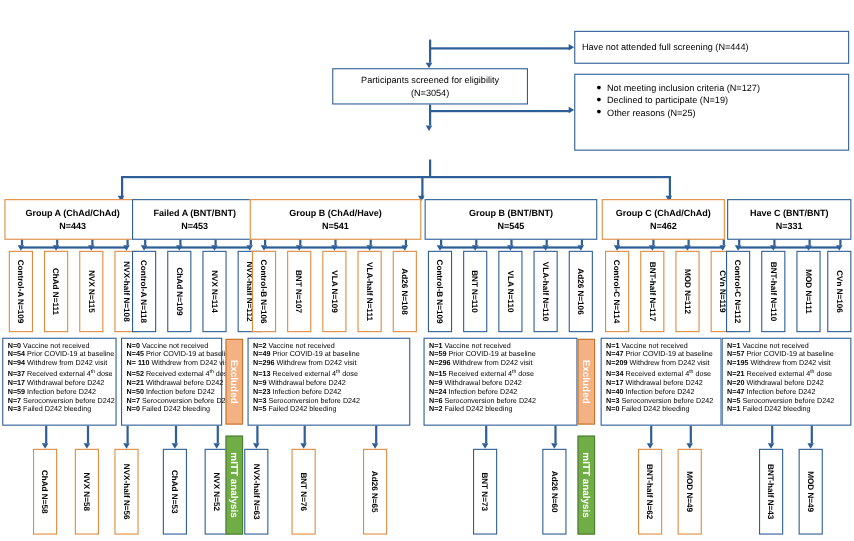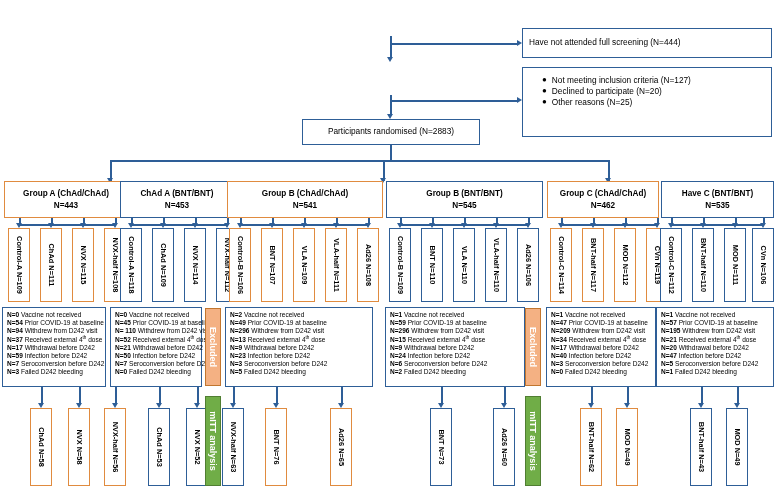--- a/index.html
+++ b/index.html
@@ -59,39 +59,42 @@
     border-left:5px solid #2E5E97;}
   .bullet-row{display:flex;gap:5px;align-items:flex-start;}
   .bullet-dot{font-size:8px;line-height:1.3;}
 </style>
 </head>
 <body>
 
 <div id="root">
 
 
-
-  <div class="box" style="left:302px;top:119px;width:178px;height:26px;">
-    <div class="toptext">Participants randomised (N=2883)</div>
-  </div>
+  <div class="box" style="left:302px;top:62px;width:178px;height:33px;">
+    <div class="toptext">
+      <span>Participants screened for eligibility</span><br>
+      <span>(N=3054)</span>
+    </div>
+  </div>
+
 
   <div class="box" style="left:522px;top:28px;width:250px;height:30px;justify-content:flex-start;">
     <div class="toptext" style="padding-left:6px;">Have not attended full screening (N=444)</div>
   </div>
 
   <div class="box" style="left:522px;top:67px;width:250px;height:70px;align-items:flex-start;justify-content:flex-start;">
     <div class="toptext" style="text-align:left;padding:4px 6px;">
       <div style="height:3px;"></div>
       <div class="bullet-row" style="padding-left:13px;">
         <span class="bullet-dot">●</span>
         <span>Not meeting inclusion criteria (N=127)</span>
       </div>
       <div class="bullet-row" style="padding-left:13px;">
         <span class="bullet-dot">●</span>
-        <span>Declined to participate (N=20)</span>
+        <span>Declined to participate (N=19)</span>
       </div>
       <div class="bullet-row" style="padding-left:13px;">
         <span class="bullet-dot">●</span>
         <span>Other reasons (N=25)</span>
       </div>
     </div>
   </div>
 
   <div class="ln-v" style="left:390px;top:36px;height:21px;"></div>
   <div class="arrow-d" style="left:386.6px;top:57px;"></div>
@@ -156,21 +159,21 @@
       <div class="arrow-d" style="left:75.6px;top:402.5px;"></div>
       <div class="vbox orange" style="left:68px;top:408px;width:22px;height:78px;border-color:#E08B3F;">
         <span class="vlabel">NVX N=58</span>
       </div>
       <div class="ln-v" style="left:115px;top:387px;height:16px;"></div>
       <div class="arrow-d" style="left:111.6px;top:402.5px;"></div>
       <div class="vbox orange" style="left:104px;top:408px;width:22px;height:78px;border-color:#E08B3F;">
         <span class="vlabel">NVX-half N=56</span>
       </div>
       <div class="box" style="left:120px;top:181px;width:114px;height:37px;border-color:#2E5E97;">
-        <div class="grp"><span>ChAd A (BNT/BNT)</span><br><span>N=453</span></div>
+        <div class="grp"><span>Failed A (BNT/BNT)</span><br><span>N=453</span></div>
       </div>
       <div class="ln-h" style="left:131px;top:224px;width:96px;"></div>
       <div class="ln-v" style="left:131px;top:218px;height:5px;"></div>
       <div class="arrow-d" style="left:127.6px;top:222.5px;"></div>
       <div class="vbox" style="left:120px;top:228px;width:22px;height:74px;border-color:#2E5E97;">
         <span class="vlabel">Control-A N=118</span>
       </div>
       <div class="ln-v" style="left:163px;top:218px;height:5px;"></div>
       <div class="arrow-d" style="left:159.6px;top:222.5px;"></div>
       <div class="vbox" style="left:152px;top:228px;width:22px;height:74px;border-color:#2E5E97;">
@@ -205,21 +208,21 @@
       <div class="arrow-d" style="left:193.6px;top:402.5px;"></div>
       <div class="vbox" style="left:186px;top:408px;width:22px;height:78px;border-color:#2E5E97;">
         <span class="vlabel">NVX N=52</span>
       </div>
       <div class="ln-v" style="left:233px;top:387px;height:16px;"></div>
       <div class="arrow-d" style="left:229.6px;top:402.5px;"></div>
       <div class="vbox" style="left:222px;top:408px;width:22px;height:78px;border-color:#2E5E97;">
         <span class="vlabel">NVX-half N=63</span>
       </div>
       <div class="box" style="left:227px;top:181px;width:156px;height:37px;border-color:#E08B3F;">
-        <div class="grp"><span>Group B (ChAd/ChAd)</span><br><span>N=541</span></div>
+        <div class="grp"><span>Group B (ChAd/Have)</span><br><span>N=541</span></div>
       </div>
       <div class="ln-h" style="left:240px;top:224px;width:128px;"></div>
       <div class="ln-v" style="left:240px;top:218px;height:5px;"></div>
       <div class="arrow-d" style="left:236.6px;top:222.5px;"></div>
       <div class="vbox orange" style="left:229px;top:228px;width:22px;height:74px;border-color:#E08B3F;">
         <span class="vlabel">Control-B N=106</span>
       </div>
       <div class="ln-v" style="left:272px;top:218px;height:5px;"></div>
       <div class="arrow-d" style="left:268.6px;top:222.5px;"></div>
       <div class="vbox orange" style="left:261px;top:228px;width:22px;height:74px;border-color:#E08B3F;">
@@ -347,21 +350,21 @@
       <div class="arrow-d" style="left:587.6px;top:402.5px;"></div>
       <div class="vbox orange" style="left:580px;top:408px;width:22px;height:78px;border-color:#E08B3F;">
         <span class="vlabel">BNT-half N=62</span>
       </div>
       <div class="ln-v" style="left:627px;top:387px;height:16px;"></div>
       <div class="arrow-d" style="left:623.6px;top:402.5px;"></div>
       <div class="vbox orange" style="left:616px;top:408px;width:22px;height:78px;border-color:#E08B3F;">
         <span class="vlabel">MOD N=49</span>
       </div>
       <div class="box" style="left:661px;top:181px;width:113px;height:37px;border-color:#2E5E97;">
-        <div class="grp"><span>Have C (BNT/BNT)</span><br><span>N=535</span></div>
+        <div class="grp"><span>Have C (BNT/BNT)</span><br><span>N=331</span></div>
       </div>
       <div class="ln-h" style="left:671px;top:224px;width:92px;"></div>
       <div class="ln-v" style="left:671px;top:218px;height:5px;"></div>
       <div class="arrow-d" style="left:667.6px;top:222.5px;"></div>
       <div class="vbox" style="left:660px;top:228px;width:22px;height:74px;border-color:#2E5E97;">
         <span class="vlabel">Control-C N=112</span>
       </div>
       <div class="ln-v" style="left:703px;top:218px;height:5px;"></div>
       <div class="arrow-d" style="left:699.6px;top:222.5px;"></div>
       <div class="vbox" style="left:692px;top:228px;width:22px;height:74px;border-color:#2E5E97;">

